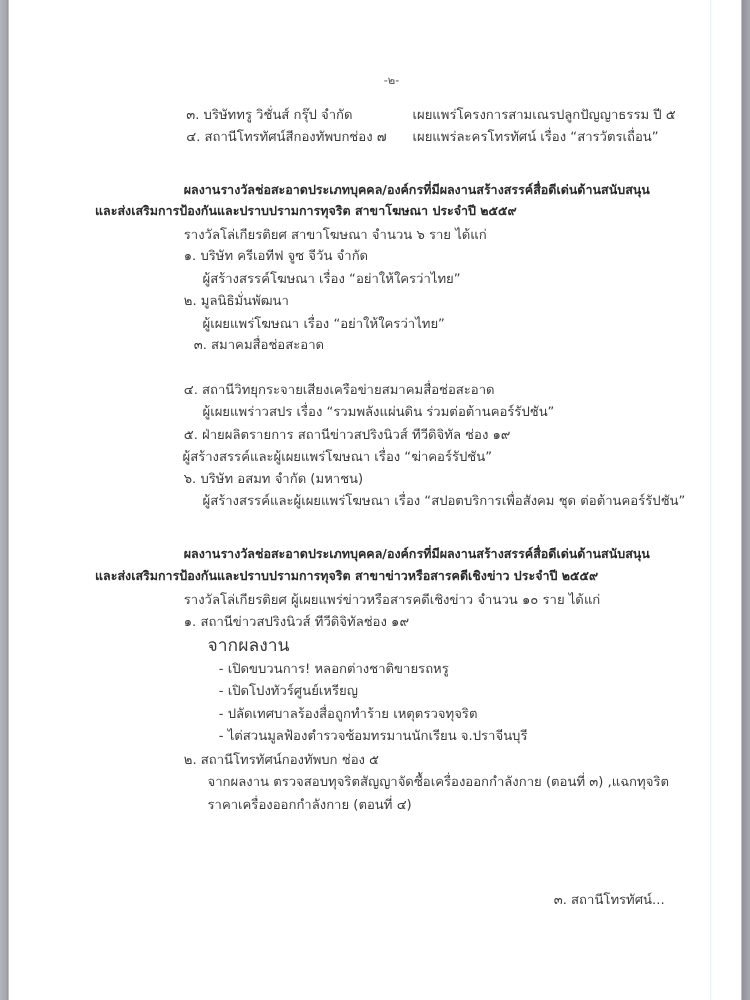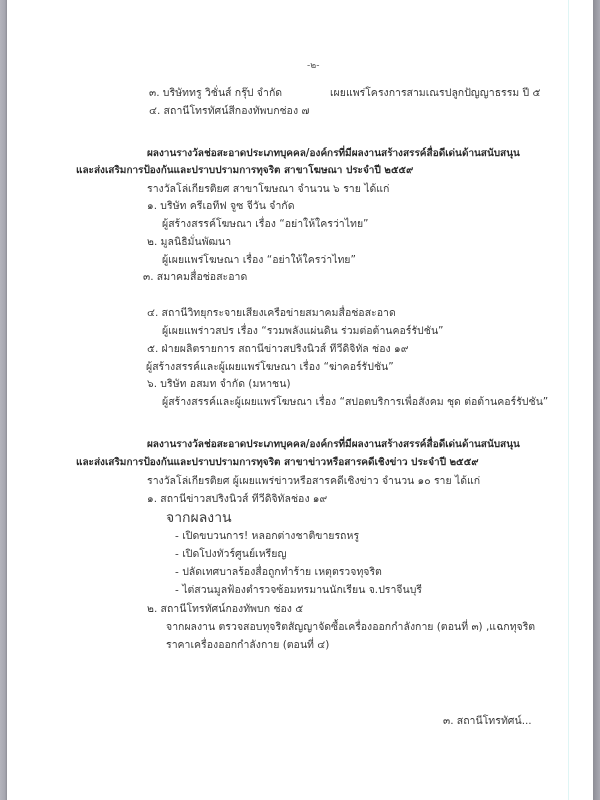--- a/index.html
+++ b/index.html
@@ -35,30 +35,31 @@
 
 <div class="frame-left"></div>
 <div class="frame-right"></div>
 
 <div class="page">
   <div class="t pagenum">-๒-</div>
 
   <div class="t" style="left:142px;top:85px;">๓. บริษัททรู วิชั่นส์ กรุ๊ป จำกัด</div>
   <div class="t" style="left:323px;top:85px;">เผยแพร่โครงการสามเณรปลูกปัญญาธรรม ปี ๕</div>
   <div class="t" style="left:142px;top:103px;">๔. สถานีโทรทัศน์สีกองทัพบกช่อง ๗</div>
+  <div class="t" style="left:323px;top:103px;">เผยแพร่ละครโทรทัศน์ เรื่อง “สารวัตรเถื่อน”</div>
 
   <div class="t b" style="left:140px;top:146px;font-size:10px;">ผลงานรางวัลช่อสะอาดประเภทบุคคล/องค์กรที่มีผลงานสร้างสรรค์สื่อดีเด่นด้านสนับสนุน</div>
   <div class="t b" style="left:69px;top:163px;font-size:10px;">และส่งเสริมการป้องกันและปราบปรามการทุจริต สาขาโฆษณา ประจำปี ๒๕๕๙</div>
   <div class="t" style="left:140px;top:181px;">รางวัลโล่เกียรติยศ สาขาโฆษณา จำนวน ๖ ราย ได้แก่</div>
 
   <div class="t" style="left:140px;top:198px;">๑. บริษัท ครีเอทีฟ จูซ จีวัน จำกัด</div>
   <div class="t" style="left:155px;top:216px;">ผู้สร้างสรรค์โฆษณา เรื่อง “อย่าให้ใครว่าไทย”</div>
   <div class="t" style="left:140px;top:234px;">๒. มูลนิธิมั่นพัฒนา</div>
   <div class="t" style="left:155px;top:252px;">ผู้เผยแพร่โฆษณา เรื่อง “อย่าให้ใครว่าไทย”</div>
-  <div class="t" style="left:136px;top:269px;">๓. สมาคมสื่อช่อสะอาด</div>
+  <div class="t" style="left:148px;top:269px;">๓. สมาคมสื่อช่อสะอาด</div>
   <div class="t" style="left:140px;top:305px;">๔. สถานีวิทยุกระจายเสียงเครือข่ายสมาคมสื่อช่อสะอาด</div>
   <div class="t" style="left:155px;top:323px;">ผู้เผยแพร่าวสปร เรื่อง “รวมพลังแผ่นดิน  ร่วมต่อต้านคอร์รัปชัน”</div>
   <div class="t" style="left:140px;top:341px;">๕. ฝ่ายผลิตรายการ สถานีข่าวสปริงนิวส์ ทีวีดิจิทัล ช่อง ๑๙</div>
   <div class="t" style="left:139px;top:359px;">ผู้สร้างสรรค์และผู้เผยแพร่โฆษณา เรื่อง “ฆ่าคอร์รัปชัน”</div>
   <div class="t" style="left:140px;top:376px;">๖. บริษัท อสมท จำกัด (มหาชน)</div>
   <div class="t" style="left:155px;top:394px;">ผู้สร้างสรรค์และผู้เผยแพร่โฆษณา เรื่อง “สปอตบริการเพื่อสังคม ชุด ต่อต้านคอร์รัปชัน”</div>
 
   <div class="t b" style="left:140px;top:437px;font-size:10px;">ผลงานรางวัลช่อสะอาดประเภทบุคคล/องค์กรที่มีผลงานสร้างสรรค์สื่อดีเด่นด้านสนับสนุน</div>
   <div class="t b" style="left:69px;top:455px;font-size:10px;">และส่งเสริมการป้องกันและปราบปรามการทุจริต สาขาข่าวหรือสารคดีเชิงข่าว ประจำปี ๒๕๕๙</div>
   <div class="t" style="left:140px;top:473px;">รางวัลโล่เกียรติยศ ผู้เผยแพร่ข่าวหรือสารคดีเชิงข่าว จำนวน ๑๐ ราย ได้แก่</div>

